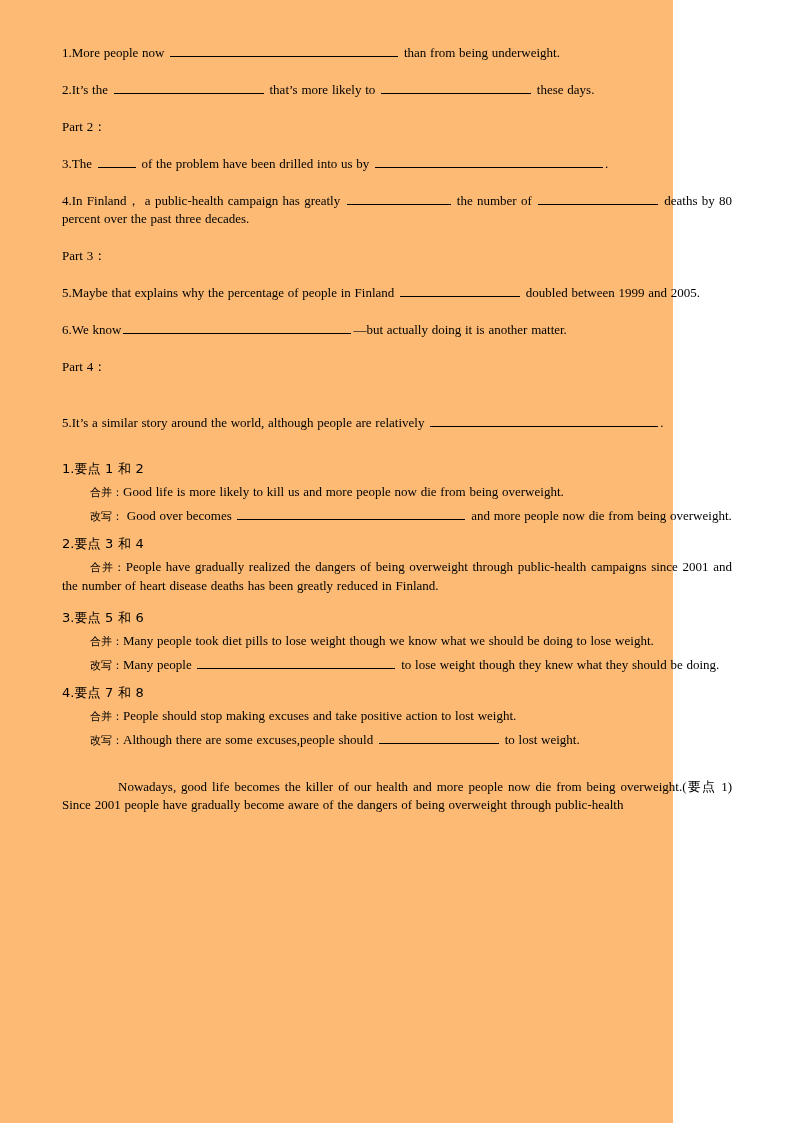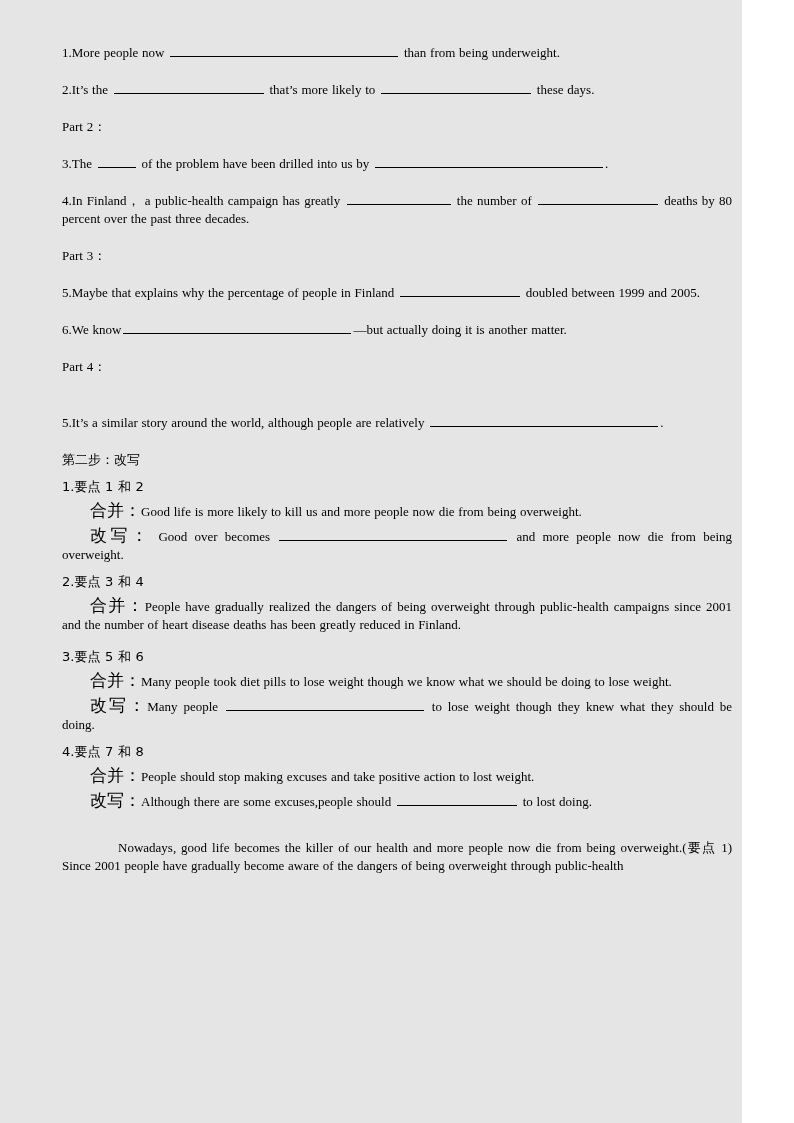--- a/index.html
+++ b/index.html
@@ -9,23 +9,23 @@
   }
   body {
     width: 794px;
     height: 1123px;
     font-family: "Liberation Serif", "DejaVu Serif", serif;
     color: #000000;
     overflow: hidden;
   }
   .page {
     position: relative;
-    width: 742px;
+    width: 673px;
     height: 1123px;
-    background: #e5e5e5;
+    background: #fdba74;
     box-sizing: border-box;
     padding: 44px 62px 0 62px;
   }
   .doc {
     width: 670px;
   }
   
   p.line {
     margin: 0 0 0 0;
     padding: 0;
@@ -41,21 +41,21 @@
 
   .indent { text-indent: 28px; }
   .indent-para { text-indent: 56px; }
 
   .cjk {
     font-family: "DejaVu Sans", "Liberation Sans", sans-serif;
     font-size: 12.6px;
   }
   .label-cjk {
     font-family: "DejaVu Sans", "Liberation Sans", sans-serif;
-    font-size: 17px;
+    font-size: 11px;
   }
 
   
   .blank {
     display: inline-block;
     border-bottom: 1px solid #000;
     vertical-align: baseline;
     height: 12px;
     margin: 0 2px;
   }
@@ -89,21 +89,20 @@
         <div class="gap-lg"></div>
         <p class="line"><span>5.Maybe that explains why the percentage of people in Finland </span><span class="blank b-l"></span><span> doubled between 1999 and 2005.</span></p>
         <div class="gap-lg"></div>
         <p class="line"><span>6.We know</span><span class="blank b-4xl"></span><span>—but actually doing it is another matter.</span></p>
         <div class="gap-lg"></div>
         <p class="line nojust">Part 4：</p>
         <div class="gap-lg"></div>
         <div class="gap-lg"></div>
         <p class="line"><span>5.It’s a similar story around the world, although people are relatively </span><span class="blank b-4xl"></span><span>.</span></p>
         <div class="gap-lg"></div>
-        <p class="line cjk nojust">第二步：改写</p>
         <div class="gap-sm"></div>
         <p class="line cjk nojust">1.要点 1 和 2</p>
         <div class="gap-xs"></div>
         <p class="line indent"><span class="label-cjk">合并：</span><span>Good life is more likely to kill us and more people now die from being overweight.</span></p>
         <div class="gap-xs"></div>
         <p class="line indent"><span class="label-cjk">改写：</span><span>  Good over becomes </span><span class="blank b-4xl"></span><span> and more people now die from being overweight.</span></p>
         <div class="gap-sm"></div>
         <p class="line cjk nojust">2.要点 3 和 4</p>
         <div class="gap-xs"></div>
         <p class="line indent"><span class="label-cjk">合并：</span><span>People have gradually realized the dangers of being overweight through public-health campaigns since 2001 and the number of heart disease deaths has been greatly reduced in Finland.</span></p>
@@ -112,19 +111,19 @@
         <p class="line cjk nojust">3.要点 5 和 6</p>
         <div class="gap-xs"></div>
         <p class="line indent"><span class="label-cjk">合并：</span><span>Many people took diet pills to lose weight though we know what we should be doing to lose weight.</span></p>
         <div class="gap-xs"></div>
         <p class="line indent"><span class="label-cjk">改写：</span><span>Many people </span><span class="blank b-3xl"></span><span> to lose weight though they knew what they should be doing.</span></p>
         <div class="gap-sm"></div>
         <p class="line cjk nojust">4.要点 7 和 8</p>
         <div class="gap-xs"></div>
         <p class="line indent"><span class="label-cjk">合并：</span><span>People should stop making excuses and take positive action to lost weight.</span></p>
         <div class="gap-xs"></div>
-        <p class="line indent"><span class="label-cjk">改写：</span><span>Although there are some excuses,people should </span><span class="blank b-l"></span><span> to lost doing.</span></p>
+        <p class="line indent"><span class="label-cjk">改写：</span><span>Although there are some excuses,people should </span><span class="blank b-l"></span><span> to lost weight.</span></p>
         <div class="gap-sm"></div>
         <div class="gap-lg"></div>
         <p class="line indent-para">Nowadays, good life becomes the killer of our health and more people now die from being overweight.(要点 1) Since 2001 people have gradually become aware of the dangers of being overweight through public-health</p>
       </div>
   </div>
 </div>
 
 </body></html>

